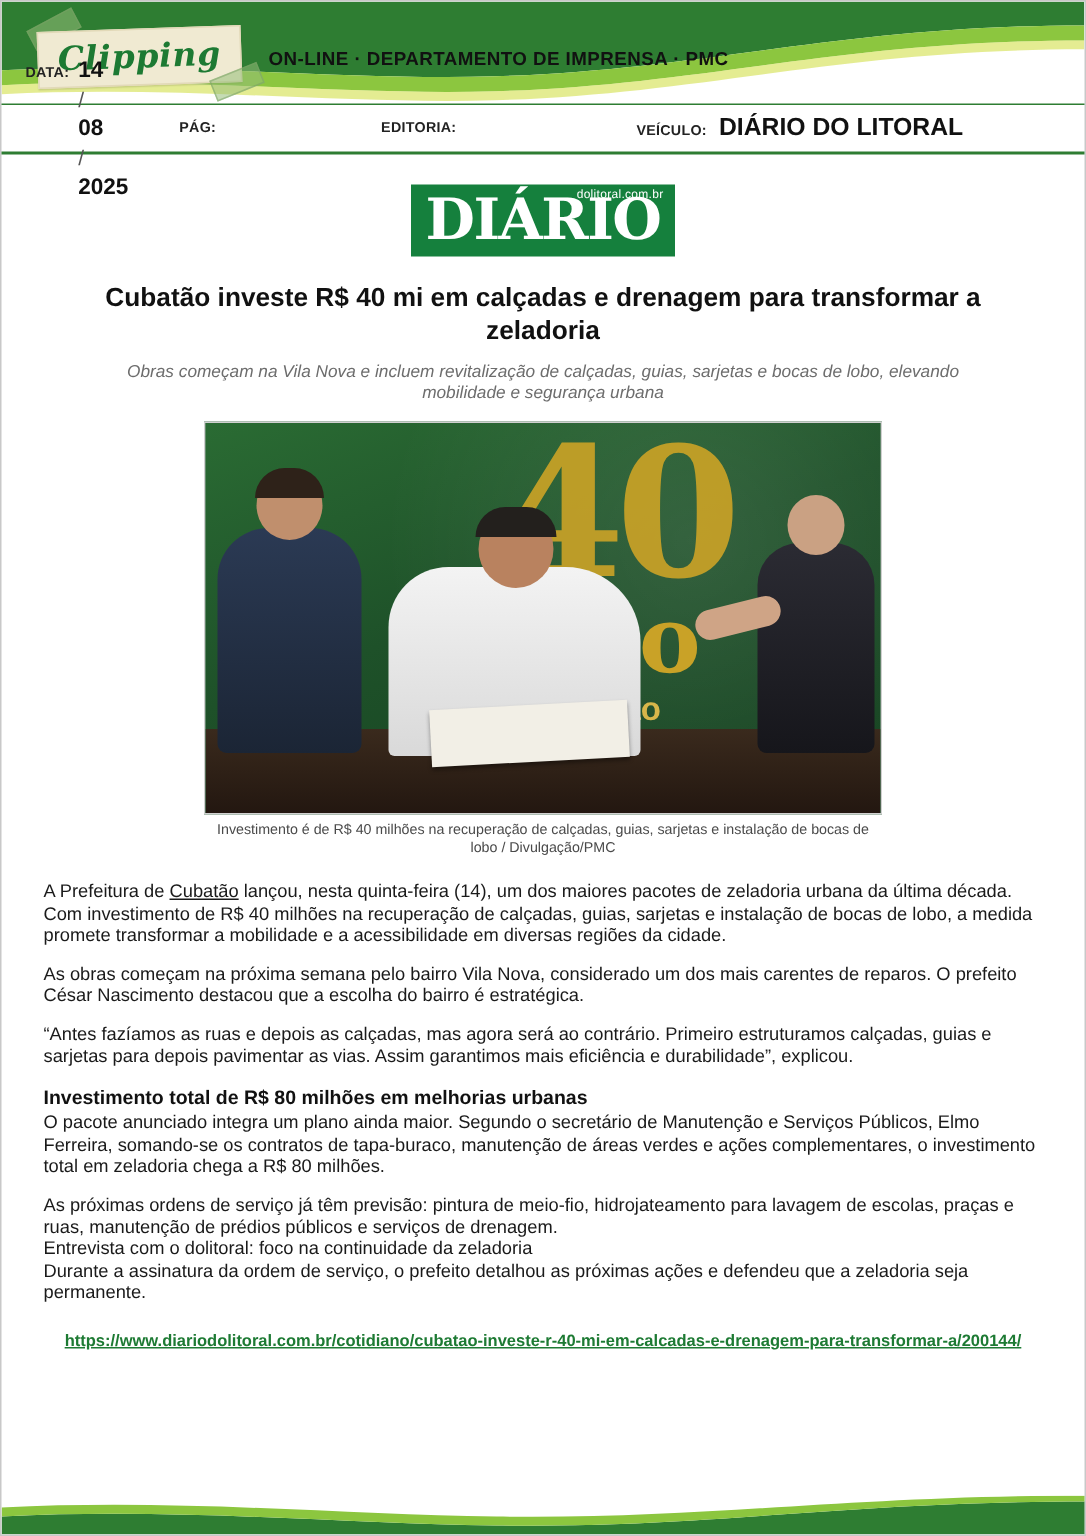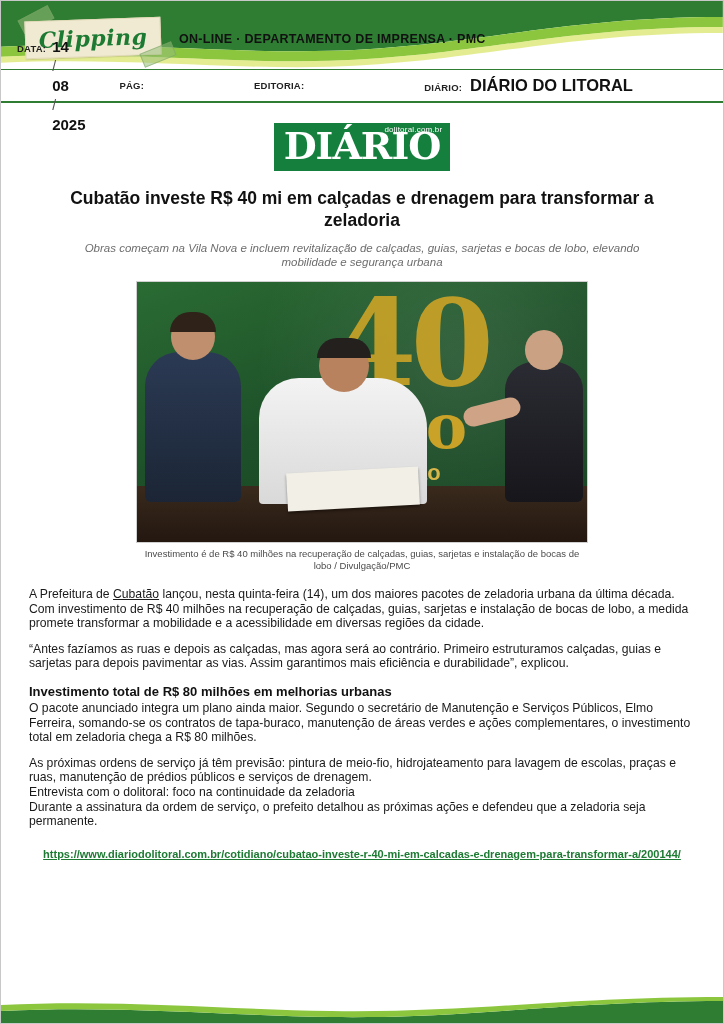--- a/index.html
+++ b/index.html
@@ -377,21 +377,21 @@
       <span class="meta-label">PÁG:</span>
       <span class="meta-label"></span>
     </div>
 
     <div class="meta-cell m-editoria">
       <span class="meta-label">EDITORIA:</span>
       <span class="meta-label"></span>
     </div>
 
     <div class="meta-cell m-veiculo">
-      <span class="meta-label">DIÁRIO:</span>
+      <span class="meta-label">VEÍCULO:</span>
       <span class="veiculo-name">DIÁRIO DO LITORAL</span>
     </div>
   </div>
 
   <div class="content">
 
     <div class="logo-wrap">
       <div class="logo">
         <span class="logo-small">dolitoral.com.br</span>
         <span class="logo-main">DIÁRIO</span>
@@ -417,20 +417,21 @@
       <div class="person p-right"></div>
       <div class="p-right-head"></div>
       <div class="arm"></div>
       <div class="paper"></div>
     </div>
 
     <div class="caption">Investimento é de R$ 40 milhões na recuperação de calçadas, guias, sarjetas e instalação de bocas de lobo / Divulgação/PMC</div>
 
     <div class="article">
       <p>A Prefeitura de <span class="link-underline">Cubatão</span> lançou, nesta quinta-feira (14), um dos maiores pacotes de zeladoria urbana da última década. Com investimento de R$ 40 milhões na recuperação de calçadas, guias, sarjetas e instalação de bocas de lobo, a medida promete transformar a mobilidade e a acessibilidade em diversas regiões da cidade.</p>
+      <p>As obras começam na próxima semana pelo bairro Vila Nova, considerado um dos mais carentes de reparos. O prefeito César Nascimento destacou que a escolha do bairro é estratégica.</p>
       <p>“Antes fazíamos as ruas e depois as calçadas, mas agora será ao contrário. Primeiro estruturamos calçadas, guias e sarjetas para depois pavimentar as vias. Assim garantimos mais eficiência e durabilidade”, explicou.</p>
 
       <div class="sub-bold">Investimento total de R$ 80 milhões em melhorias urbanas</div>
 
       <p>O pacote anunciado integra um plano ainda maior. Segundo o secretário de Manutenção e Serviços Públicos, Elmo Ferreira, somando-se os contratos de tapa-buraco, manutenção de áreas verdes e ações complementares, o investimento total em zeladoria chega a R$ 80 milhões.</p>
       <p class="tight">As próximas ordens de serviço já têm previsão: pintura de meio-fio, hidrojateamento para lavagem de escolas, praças e ruas, manutenção de prédios públicos e serviços de drenagem.</p>
       <p class="tight">Entrevista com o dolitoral: foco na continuidade da zeladoria</p>
       <p>Durante a assinatura da ordem de serviço, o prefeito detalhou as próximas ações e defendeu que a zeladoria seja permanente.</p>
     </div>
 

